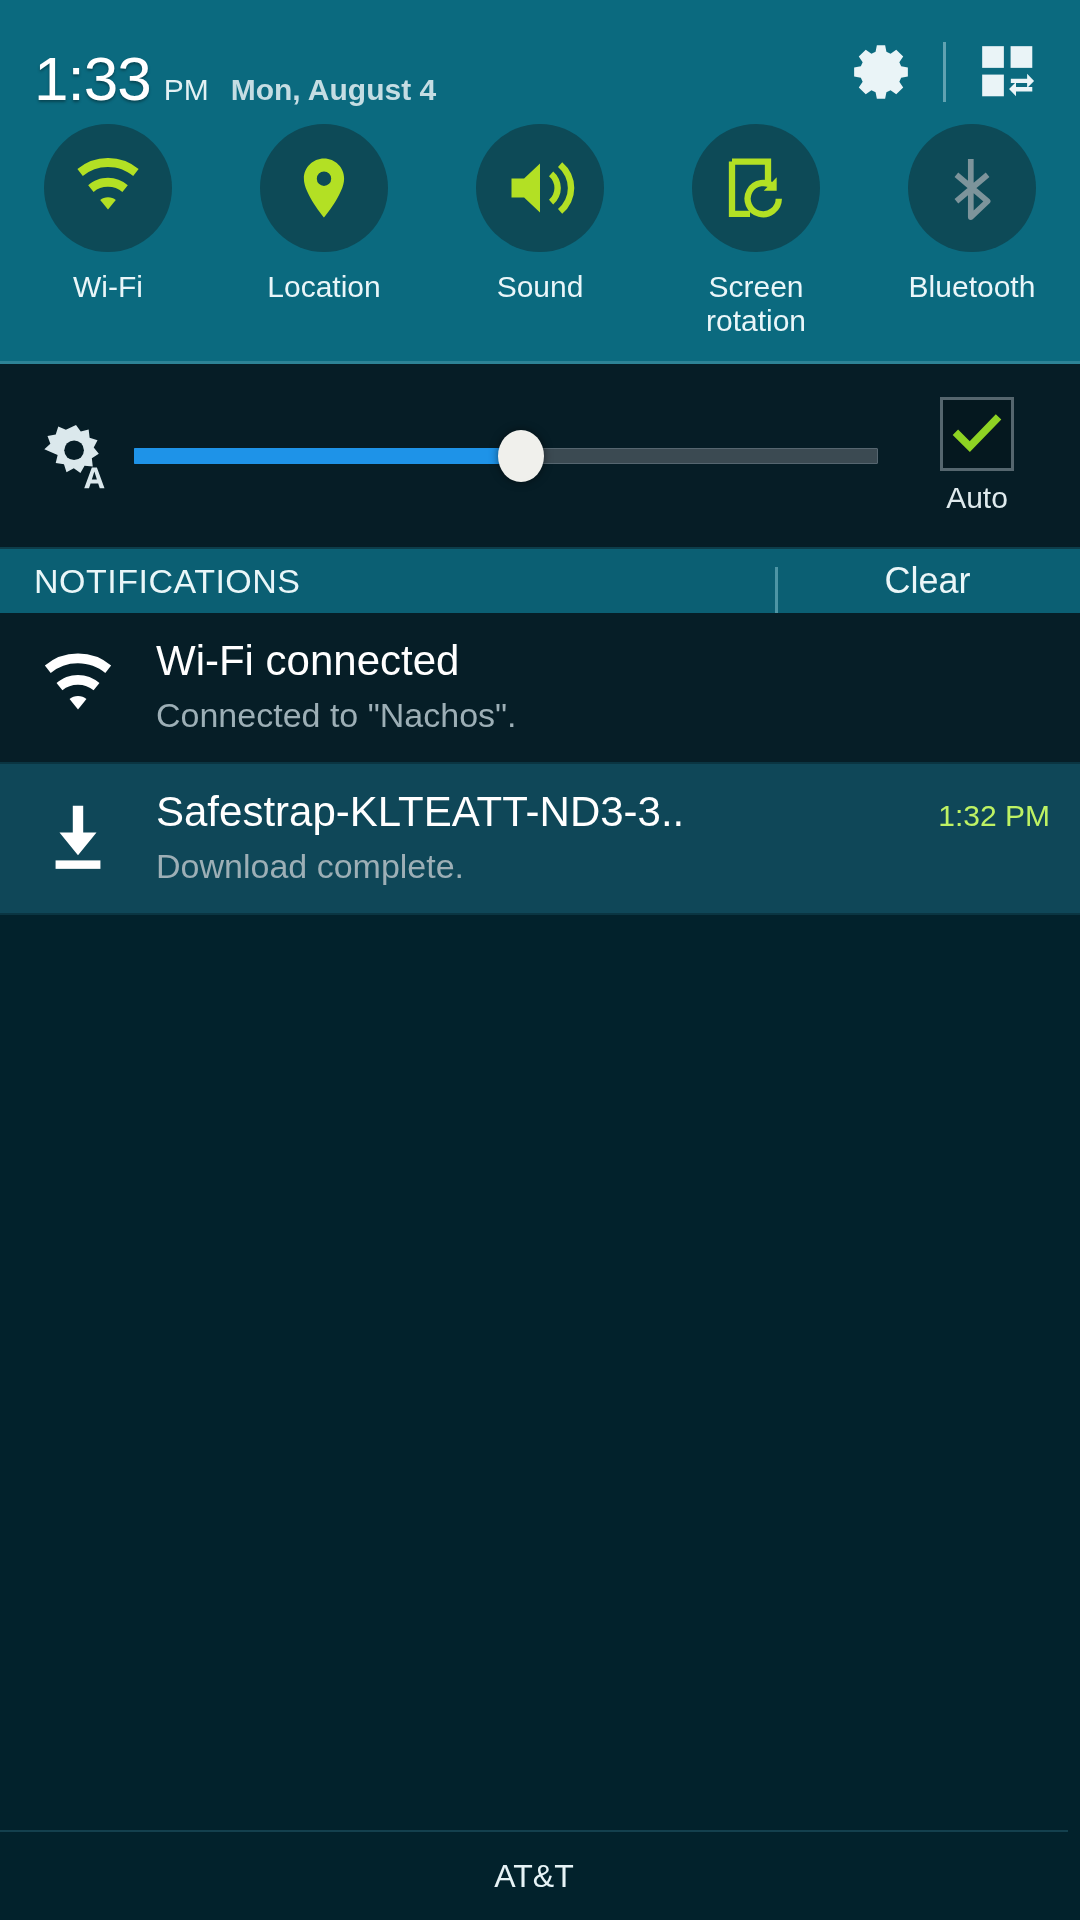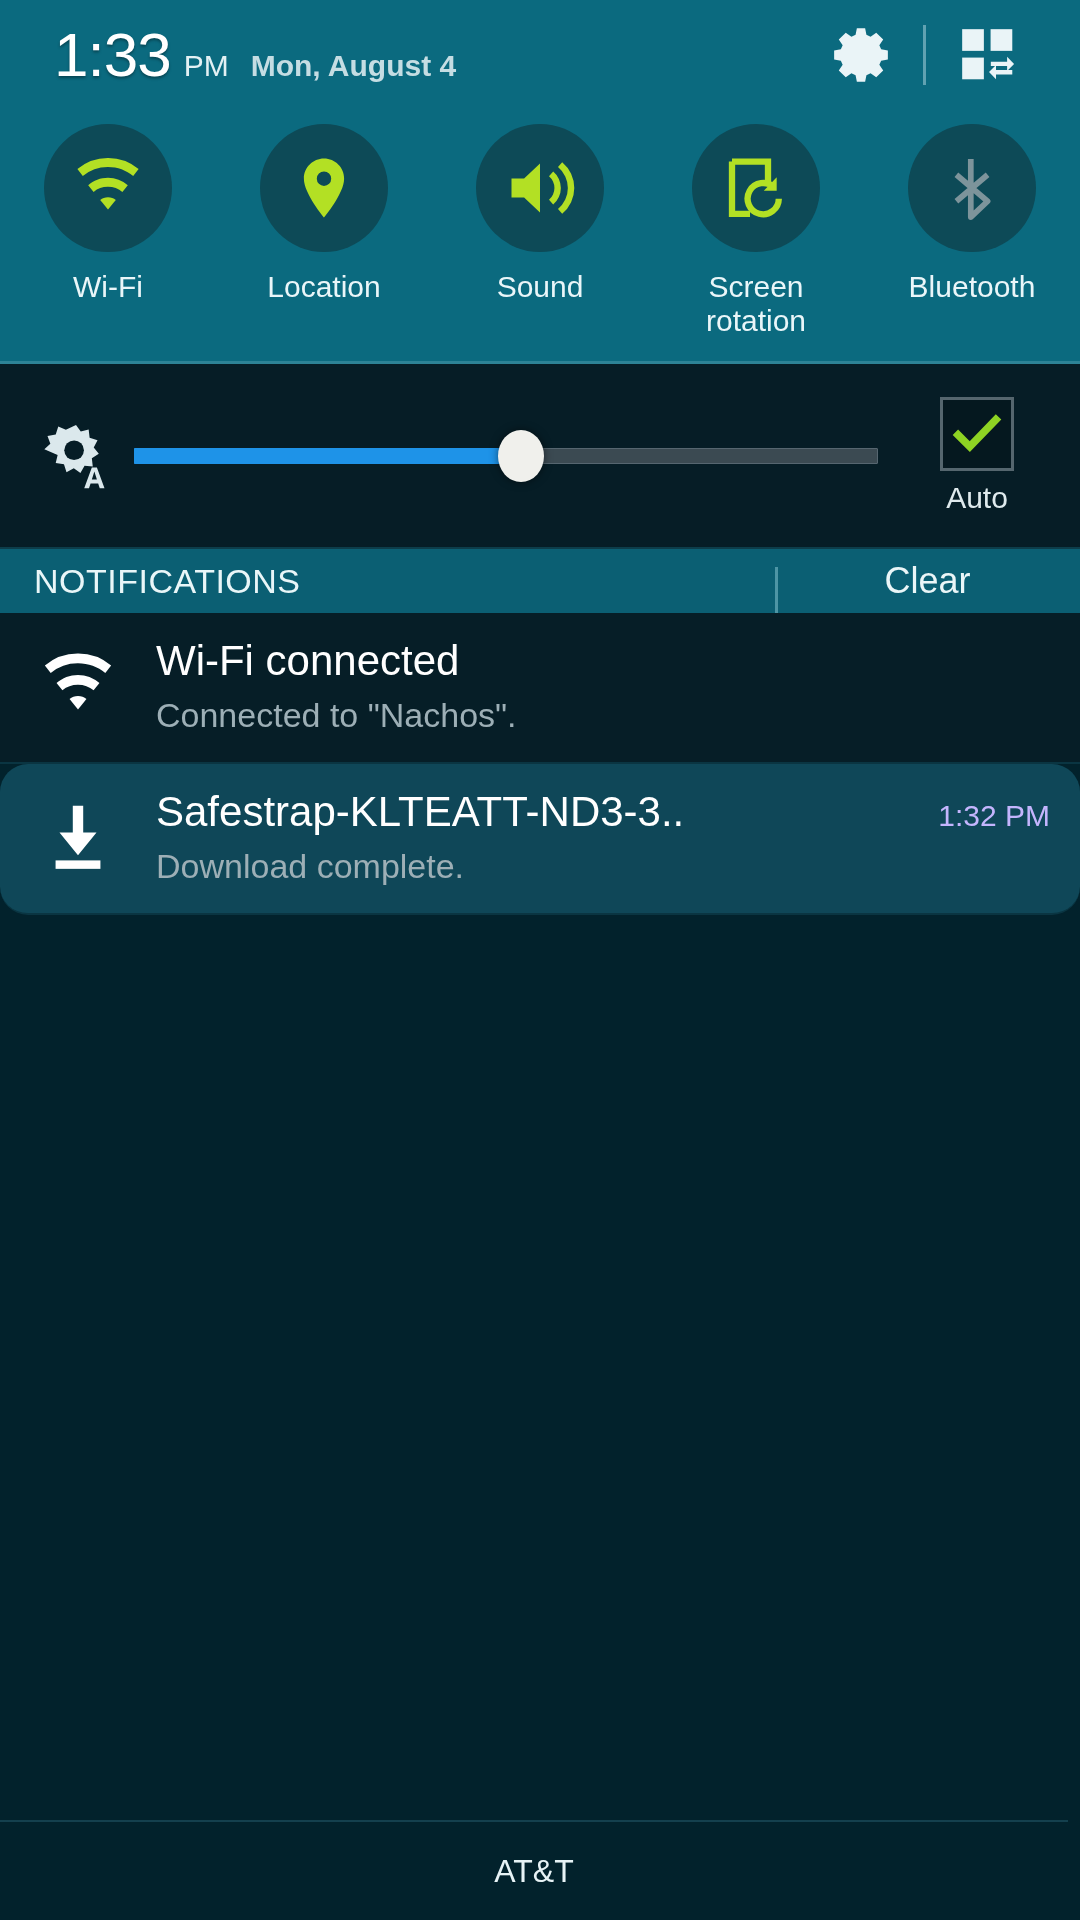--- a/index.html
+++ b/index.html
@@ -7,21 +7,21 @@
     width:1080px; height:1920px;
     background:#00222e;
     font-family:"Liberation Sans", sans-serif;
     overflow:hidden;
   }
   #screen { position:relative; width:1080px; height:1920px; background:#02222c; }
 
   
   .header {
     height:110px; background:#0b6a7f;
-    display:flex; align-items:center; padding:0 54px;
+    display:flex; align-items:flex-end; padding:0 34px;
   }
   .clock-wrap { display:flex; align-items:baseline; flex:1; }
   .clock-time {
     font-size:62px; color:#ffffff; font-weight:300;
     letter-spacing:-1px; line-height:1;
     text-shadow:0 2px 3px rgba(0,0,0,.35);
   }
   .clock-ampm { font-size:30px; color:#e3f1f4; margin-left:13px; font-weight:400; }
   .clock-date { font-size:30px; color:#c5dde3; margin-left:22px; font-weight:700; }
   .hdr-icons { display:flex; align-items:center; gap:0; }
@@ -80,35 +80,35 @@
     font-size:36px; color:#eaf6f8;
   }
 
   
   .notif {
     display:flex; align-items:center; position:relative;
     border-bottom:2px solid #0a3542;
     padding:22px 30px 26px 0;
   }
   .notif.dark  { background:#061e27; }
-  .notif.light { background:#0f4758;border-radius:28px; }
+  .notif.light { background:#0f4758; }
   .notif-icon { width:156px; display:flex; align-items:center; justify-content:center; flex:0 0 156px; }
   .notif-body { flex:1; min-width:0; }
   .notif-line1 { display:flex; align-items:baseline; }
   .notif-h {
     font-size:42px; color:#ffffff; font-weight:400;
     white-space:nowrap; overflow:hidden; flex:1; line-height:1.25;
   }
-  .notif-time { font-size:30px; color:#c4b5fd; margin-left:20px; white-space:nowrap; }
+  .notif-time { font-size:30px; color:#bef264; margin-left:20px; white-space:nowrap; }
   .notif-sub { font-size:34px; color:#9dafb6; margin-top:6px; line-height:1.25; }
 
   
   .filler { background:#02222c; }
   .carrier {
-    position:absolute; left:0; right:12px; bottom:0; height:100px;
+    position:absolute; left:0; right:12px; bottom:0; height:90px;
     background:#02222c; border-top:2px solid #14404e;
     display:flex; align-items:center; justify-content:center;
   }
   .carrier-text { font-size:32px; color:#e7f3f6; }
 </style>
 </head>
 <body>
 
 <div id="screen">
 

